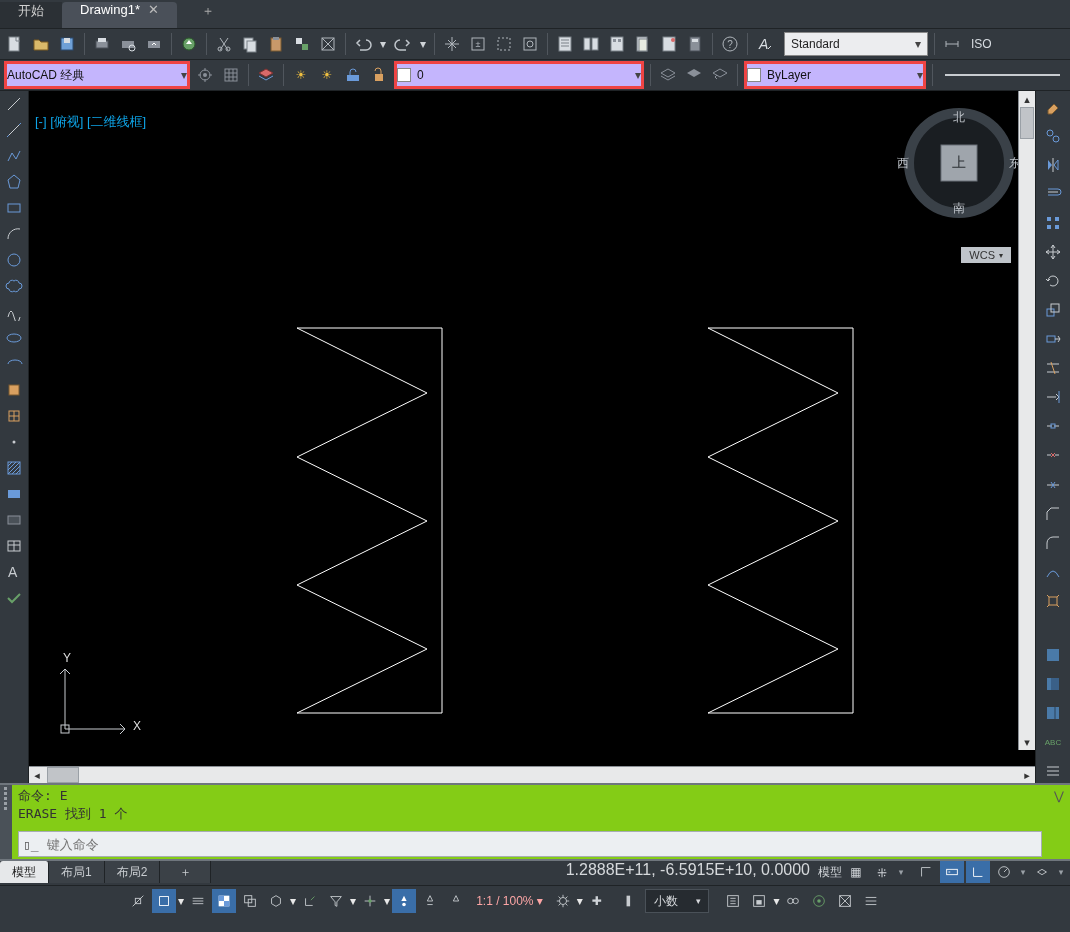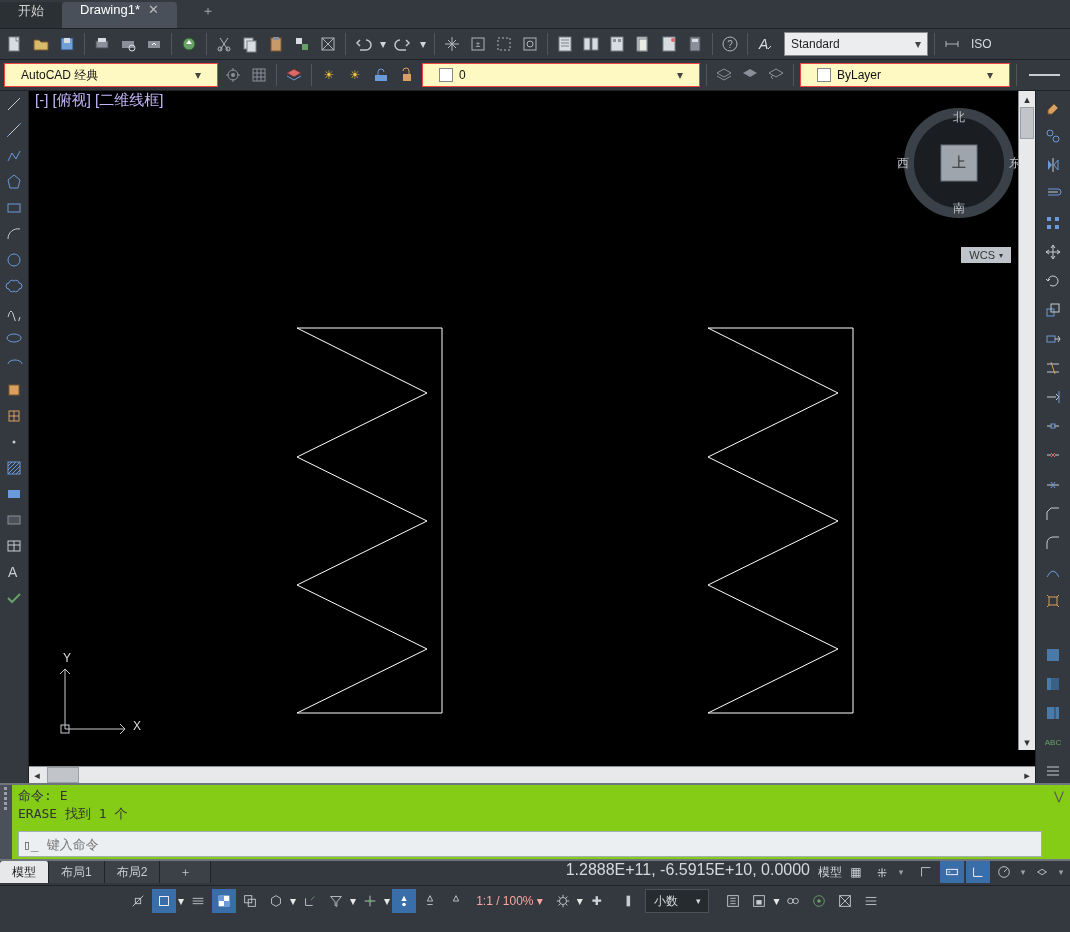--- a/index.html
+++ b/index.html
@@ -10,27 +10,27 @@
   .tab.active{background:#4a5059;color:#fff;border-top-left-radius:4px;border-top-right-radius:4px;font-weight:normal}
   .tab .close{color:#bbb;font-size:13px}
   .tab.plus{width:26px;justify-content:center;color:#aaa}
   .maintool{height:30px;background:#33393f;border-bottom:1px solid #1f2326;display:flex;align-items:center;gap:4px;padding:0 4px}
   .ico{width:22px;height:22px;display:flex;align-items:center;justify-content:center;color:#cfd3d7}
   .ico svg{width:18px;height:18px}
   .sep{width:1px;height:22px;background:#50565d;margin:0 2px}
   .stylebox{margin-left:4px;width:130px;height:22px;background:#ecedef;color:#222;display:flex;align-items:center;padding:0 6px;border:1px solid #888;justify-content:space-between}
   .dd{color:#444}
   .maintool2{height:30px;background:#33393f;border-bottom:1px solid #1f2326;display:flex;align-items:center;gap:4px;padding:0 4px}
-  .combo{height:22px;background:#fef9c3;color:#111;display:flex;align-items:center;padding:0 16px;border:1px solid #ef4444;justify-content:space-between}
+  .combo{height:22px;background:#c4b5fd;color:#111;display:flex;align-items:center;padding:0 0;border:3px solid #ef4444;justify-content:space-between}
   .midwrap{display:flex;height:692px}
   .lefttool{width:28px;background:#33393f;border-right:1px solid #1f2326;display:flex;flex-direction:column;align-items:center;padding-top:2px;gap:4px}
   .lefttool .ico{width:24px;height:22px}
   .canvaswrap{flex:1;position:relative;background:#33393f;display:flex;flex-direction:column}
   .canvas{flex:1;background:#000;position:relative;overflow:hidden}
-  .viewtag{position:absolute;left:6px;top:0;color:#c4b5fd;font-size:15px}
+  .viewtag{position:absolute;left:6px;top:22px;color:#0ea5e9;font-size:13px}
   .viewcube{position:absolute;right:16px;top:12px;width:120px;height:120px;display:flex;align-items:center;justify-content:center}
   .wcs{position:absolute;right:24px;top:156px;background:#bfc4ca;color:#333;font-size:11px;padding:2px 8px;border-radius:0;display:flex;align-items:center;gap:4px}
   .ucs{position:absolute;left:16px;bottom:14px;color:#ddd;font-size:12px}
   .shape{stroke:#fff;stroke-width:1;fill:none}
   .hscroll{height:16px;background:#e8e9ea;border-top:1px solid #8a8f95;display:flex;align-items:center}
   .hscroll .btn{width:16px;height:16px;display:flex;align-items:center;justify-content:center;color:#333;font-size:11px}
   .hscroll .thumb{height:14px;background:#c1c4c8;border:1px solid #9aa0a6;margin-left:2px}
   .vscroll{position:absolute;right:0;top:0;width:16px;bottom:16px;background:#e8e9ea;border-left:1px solid #8a8f95;display:flex;flex-direction:column;align-items:center}
   .vscroll .btn{width:16px;height:16px;display:flex;align-items:center;justify-content:center;color:#333;font-size:11px}
   .vscroll .track{flex:1;position:relative;width:100%}

